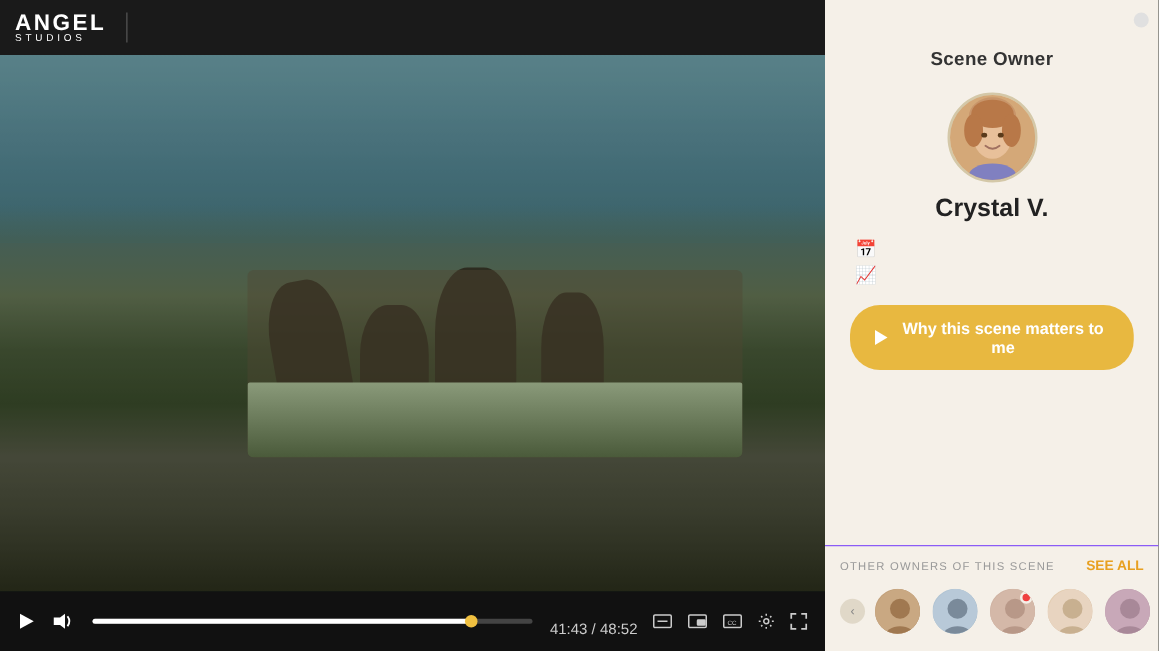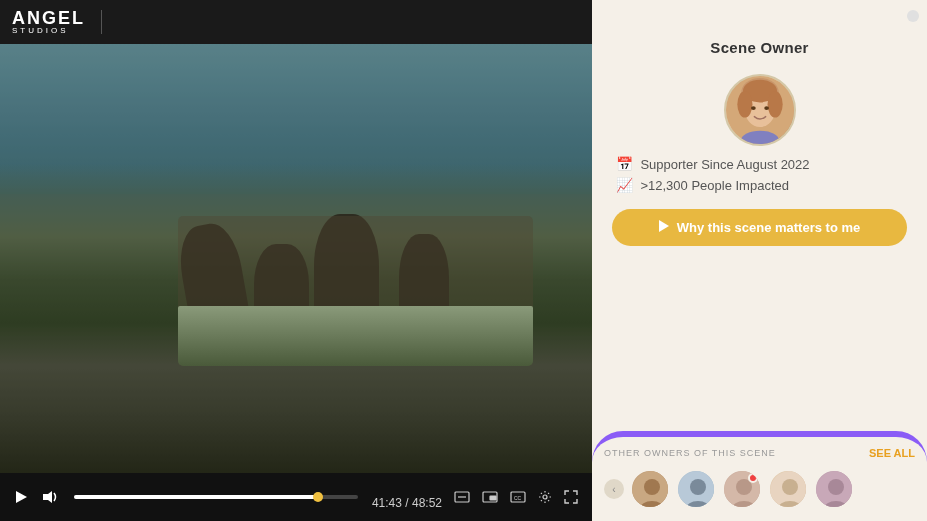--- a/index.html
+++ b/index.html
@@ -7,21 +7,21 @@
       width: 927px;
       height: 521px;
       background: #1a1a1a;
       font-family: 'Arial', sans-serif;
       overflow: hidden;
       display: flex;
     }
 
     
     .video-panel {
-      width: 592px;
+      width: 660px;
       height: 521px;
       background: #000;
       display: flex;
       flex-direction: column;
       flex-shrink: 0;
       justify-content: flex-end;
     }
 
     .video-header {
       display: flex;
@@ -340,42 +340,42 @@
     .why-button {
       background: #e8b840;
       color: #fff;
       border: none;
       border-radius: 24px;
       padding: 11px 20px;
       font-size: 13px;
       font-weight: 600;
       cursor: pointer;
       display: flex;
+      align-items: center;
       gap: 8px;
       width: 100%;
       justify-content: center;
     }
 
     .why-button-play {
       width: 0;
       height: 0;
       border-top: 6px solid transparent;
       border-bottom: 6px solid transparent;
       border-left: 10px solid #fff;
       flex-shrink: 0;
     }
 
     .divider-space {
       flex: 1;
     }
 
     .other-owners-section {
-      border-top: 6px solid #8b5cf6;
+      border-top: 1px solid #8b5cf6;
       padding: 10px 12px 12px;
-      border-radius: 31px;
     }
 
     .other-owners-header {
       display: flex;
       justify-content: space-between;
       align-items: center;
       margin-bottom: 10px;
     }
 
     .other-owners-label {
@@ -569,29 +569,28 @@
 
           <ellipse cx="29" cy="34" rx="2.5" ry="2" fill="#5a3a1a"></ellipse>
           <ellipse cx="43" cy="34" rx="2.5" ry="2" fill="#5a3a1a"></ellipse>
 
           <path d="M30 43 Q36 48 42 43" stroke="#a07060" stroke-width="1.5" fill="none" stroke-linecap="round"></path>
 
           <ellipse cx="36" cy="68" rx="20" ry="10" fill="#8080c0"></ellipse>
         </svg>
       </div>
 
+      <div class="owner-name">Crystal V.</div>
 
       <div class="owner-stats">
         <div class="stat-item">
           <span class="stat-icon">📅</span>
-          <span>Supporter Since August 2022</span>
         </div>
         <div class="stat-item">
           <span class="stat-icon">📈</span>
-          <span>&gt;12,300 People Impacted</span>
         </div>
       </div>
 
       <button class="why-button">
         <div class="why-button-play"></div>
         <span>Why this scene matters to me</span>
       </button>
     </div>
   </div>
 

